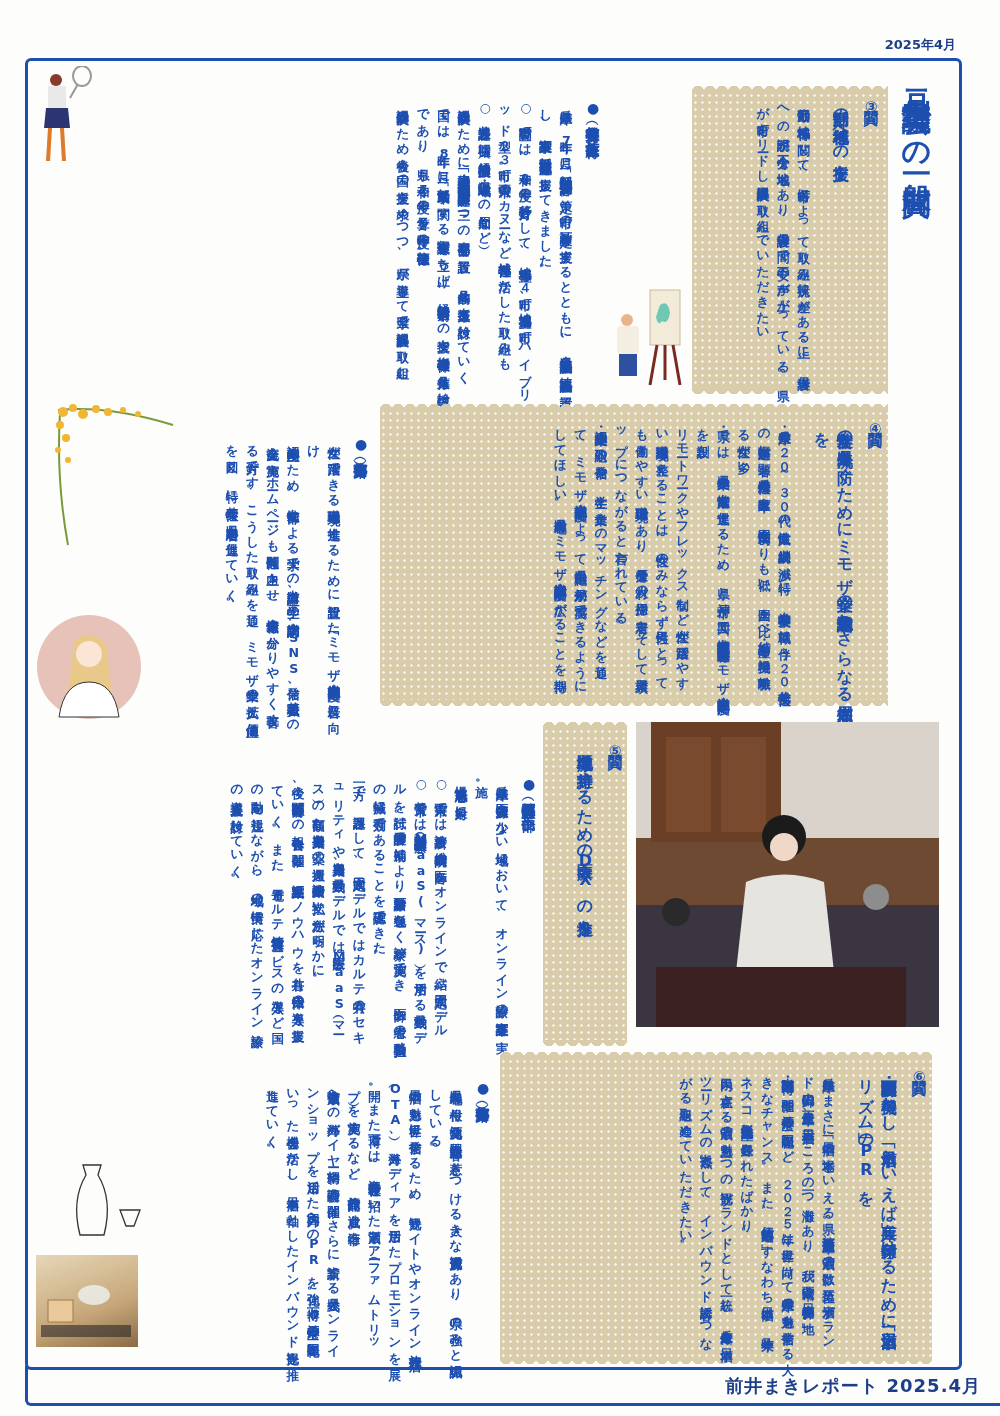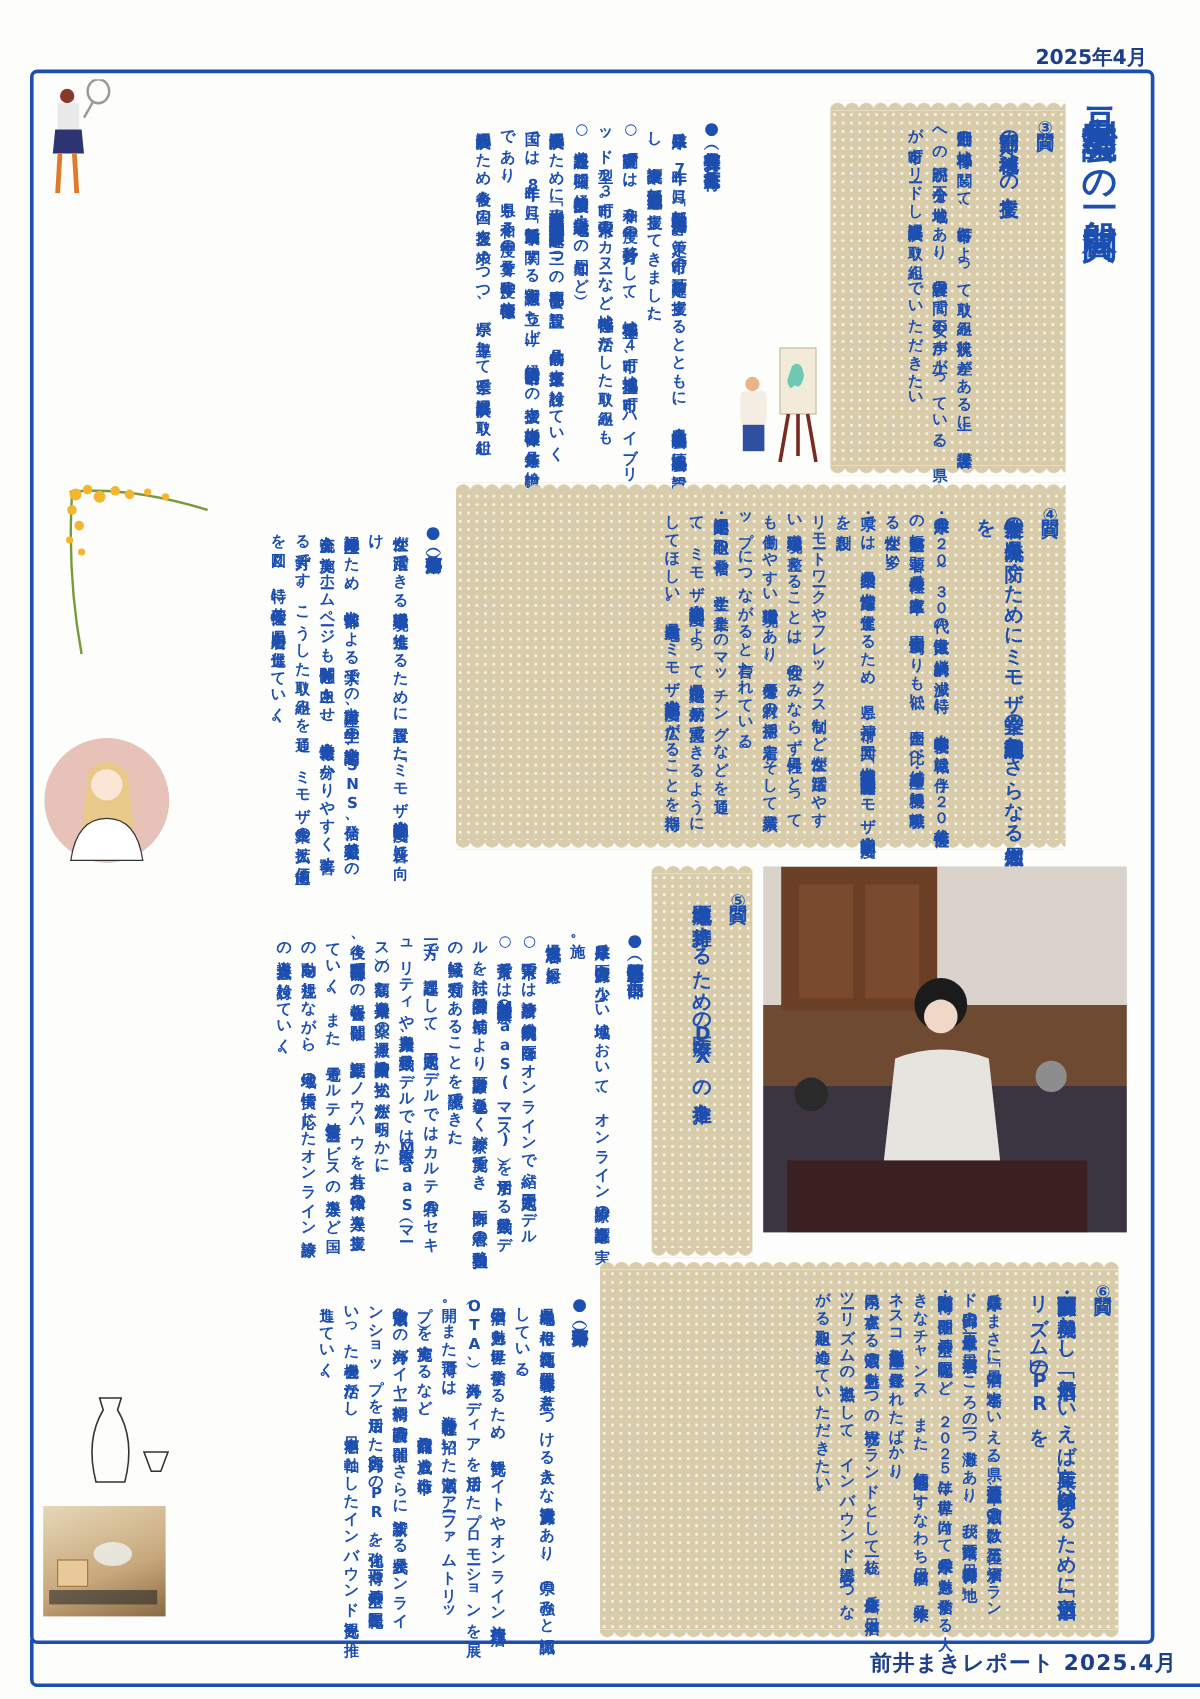--- a/index.html
+++ b/index.html
@@ -1,19 +1,19 @@
 <!DOCTYPE html>
 <html><head>
 <meta charset="utf-8">
 <style>
   * { box-sizing: border-box; margin: 0; padding: 0; }
   html, body { width: 1000px; height: 1416px; background: #fdfdfc; overflow: hidden; }
   body { position: relative; font-family: "DejaVu Sans", "Liberation Sans", sans-serif; color: #1d4fb0; }
 
-  .date-top { position: absolute; right: 44px; top: 36px; font-size: 17px; font-weight: bold; color: #1d3f8a; }
+  .date-top { position: absolute; right: 44px; top: 36px; font-size: 13px; font-weight: bold; color: #1d3f8a; }
 
   .frame { position: absolute; left: 25px; top: 58px; width: 937px; height: 1312px;
            border: 3px solid #1d4fb0; border-radius: 6px; }
   .footer-box { position: absolute; left: 25px; top: 1366px; width: 987px; height: 40px;
                 border: 3px solid #1d4fb0; border-top: none; border-radius: 0 0 6px 6px; }
   .footer-title { position: absolute; right: 28px; top: 8px; font-size: 18px; font-weight: bold; color: #1d3f8a; letter-spacing: 1px; }
 
   .vt { writing-mode: vertical-rl; text-orientation: upright; }
   .main-title { position: absolute; left: 900px; top: 68px; height: 330px; font-size: 29px; font-weight: bold;
                 color: #1d4fb0; letter-spacing: 3px; line-height: 1.1; }

